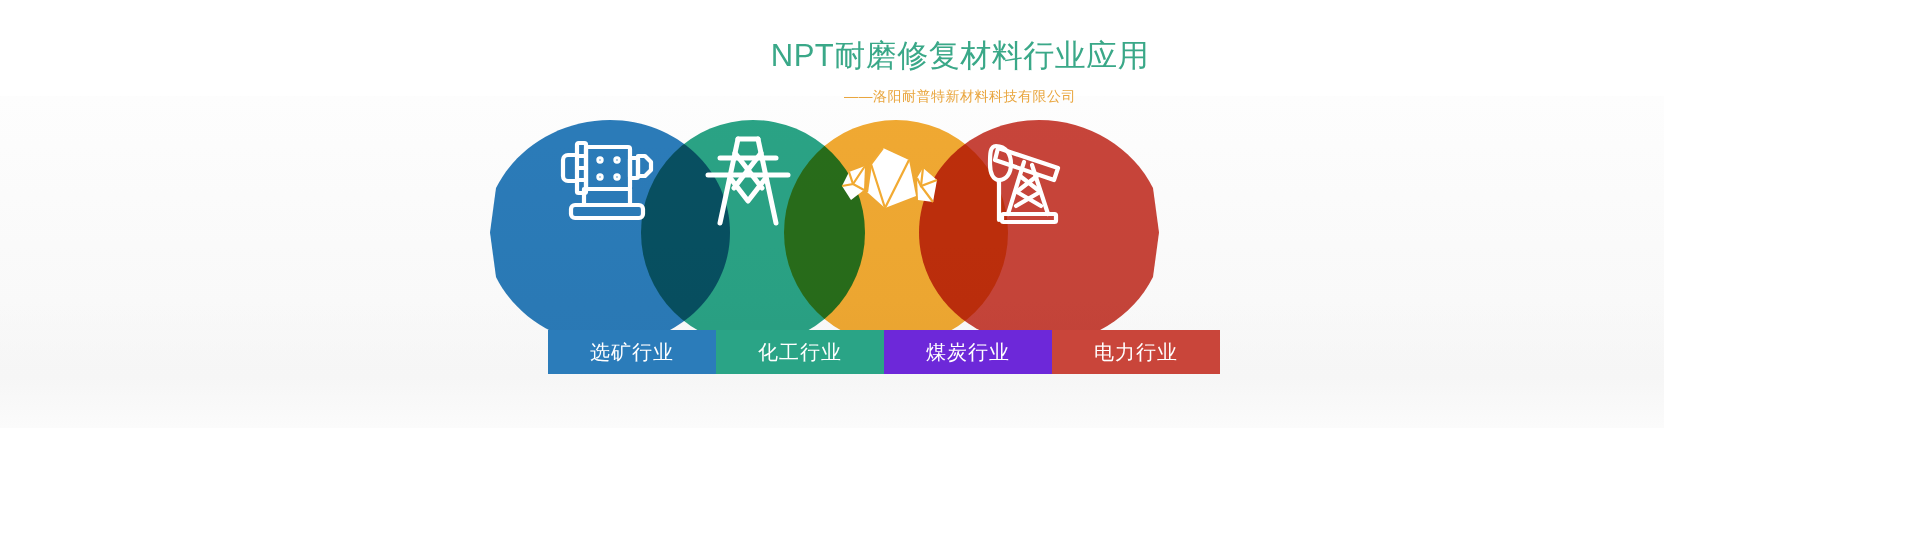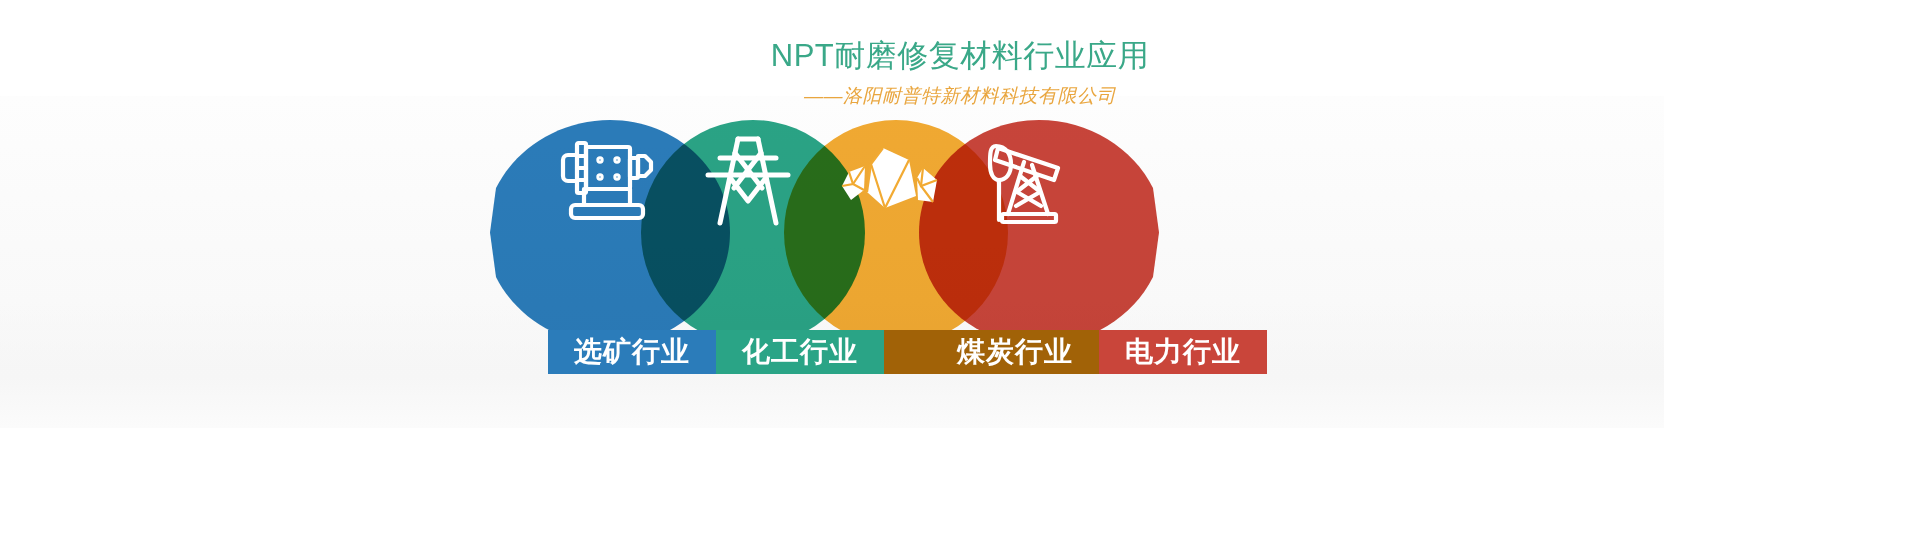--- a/index.html
+++ b/index.html
@@ -28,22 +28,22 @@
   .heading{
     position:absolute;left:0;top:36px;width:1920px;text-align:center;
     pointer-events:none;
   }
   .title{
     font-size:31px;line-height:40px;color:#3aa888;letter-spacing:.5px;
     font-weight:400;white-space:nowrap;
   }
   .subtitle{
     margin-top:8px;
-    font-size:19px;line-height:24px;color:#e9a63f;letter-spacing:.5px;
-    font-weight:400;white-space:nowrap;font-style:italic;
+    font-size:14px;line-height:24px;color:#e9a63f;letter-spacing:.5px;
+    font-weight:400;white-space:nowrap;
   }
 
   
   .cluster{
     position:absolute;left:490px;top:120px;width:670px;height:225px;
   }
   .petal{
     position:absolute;top:0;width:240px;height:225px;
     mix-blend-mode:multiply;
   }
@@ -66,27 +66,27 @@
   .g4{left:974px;}
 
   
   .labelbar{
     position:absolute;left:548px;top:330px;width:672px;height:44px;
     display:flex;
   }
   .label{
     flex:0 0 168px;height:44px;
     display:flex;align-items:center;justify-content:center;
-    color:#ffffff;font-size:28px;letter-spacing:1px;
+    color:#ffffff;font-size:20px;letter-spacing:1px;
     font-family:"Liberation Sans","DejaVu Sans",sans-serif;
-    cursor:pointer;user-select:none;font-weight:bold;
+    cursor:pointer;user-select:none;
   }
   .label-1{background:#2b7cba;}
   .label-2{background:#2aa486;}
-  .label-3{background:#a16207;padding-left:47px;}
+  .label-3{background:#6d28d9;}
   .label-4{background:#c9453a;}
 </style>
 </head>
 <body>
 
 <div class="stage">
 
   <div class="bg-panel"></div>
   <div class="bg-panel-2"></div>
 

